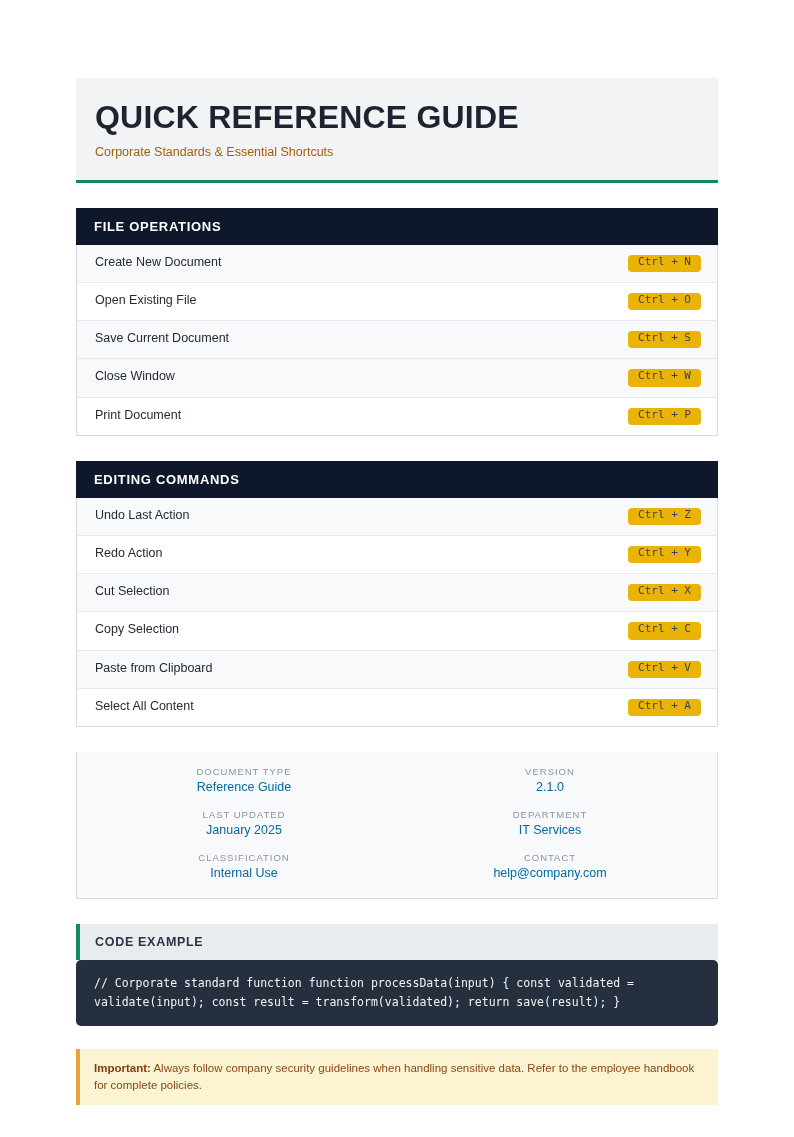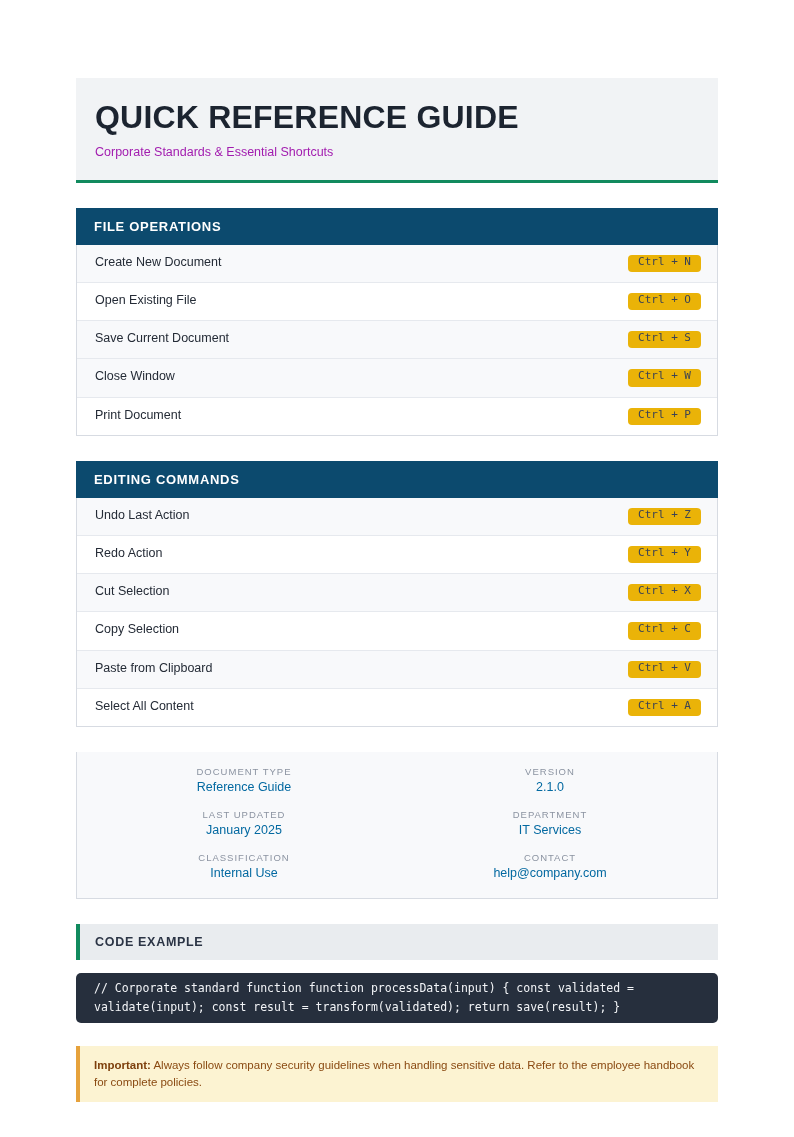--- a/index.html
+++ b/index.html
@@ -32,39 +32,39 @@
   .doc-title {
     font-size: 32px;
     font-weight: bold;
     letter-spacing: 0.2px;
     color: #1c2430;
     margin: 0 0 9px 0;
     line-height: 1.12;
   }
   .doc-subtitle {
     font-size: 12.5px;
-    color: #a21caf;
+    color: #a16207;
     margin: 0;
     line-height: 1.2;
   }
 
   
   .card {
     border: 1px solid #d7dbe2;
     border-top: none;
     box-sizing: border-box;
     background: #ffffff;
   }
   .section {
     margin-top: 25px;
   }
 
   
   .sec-head-dark {
-    background: #0c4a6e;
+    background: #0f172a;
     color: #ffffff;
     font-size: 13px;
     font-weight: bold;
     letter-spacing: 0.7px;
     padding: 11px 0 11px 18px;
     box-sizing: border-box;
   }
 
   
   .sec-head-light {
@@ -129,23 +129,22 @@
     line-height: 1.25;
   }
 
   
   .code-block {
     background: #262f3d;
     color: #f2f4f7;
     font-family: "DejaVu Sans Mono", monospace;
     font-size: 11.5px;
     line-height: 1.65;
-    padding: 6px 18px;
+    padding: 14px 18px;
     border-radius: 5px;
-    margin-top: 13px;
     box-sizing: border-box;
   }
 
   
   .warning {
     background: #fcf3d2;
     border-left: 4px solid #e6a23c;
     padding: 11px 16px 12px 14px;
     margin-top: 23px;
     font-size: 11.5px;

